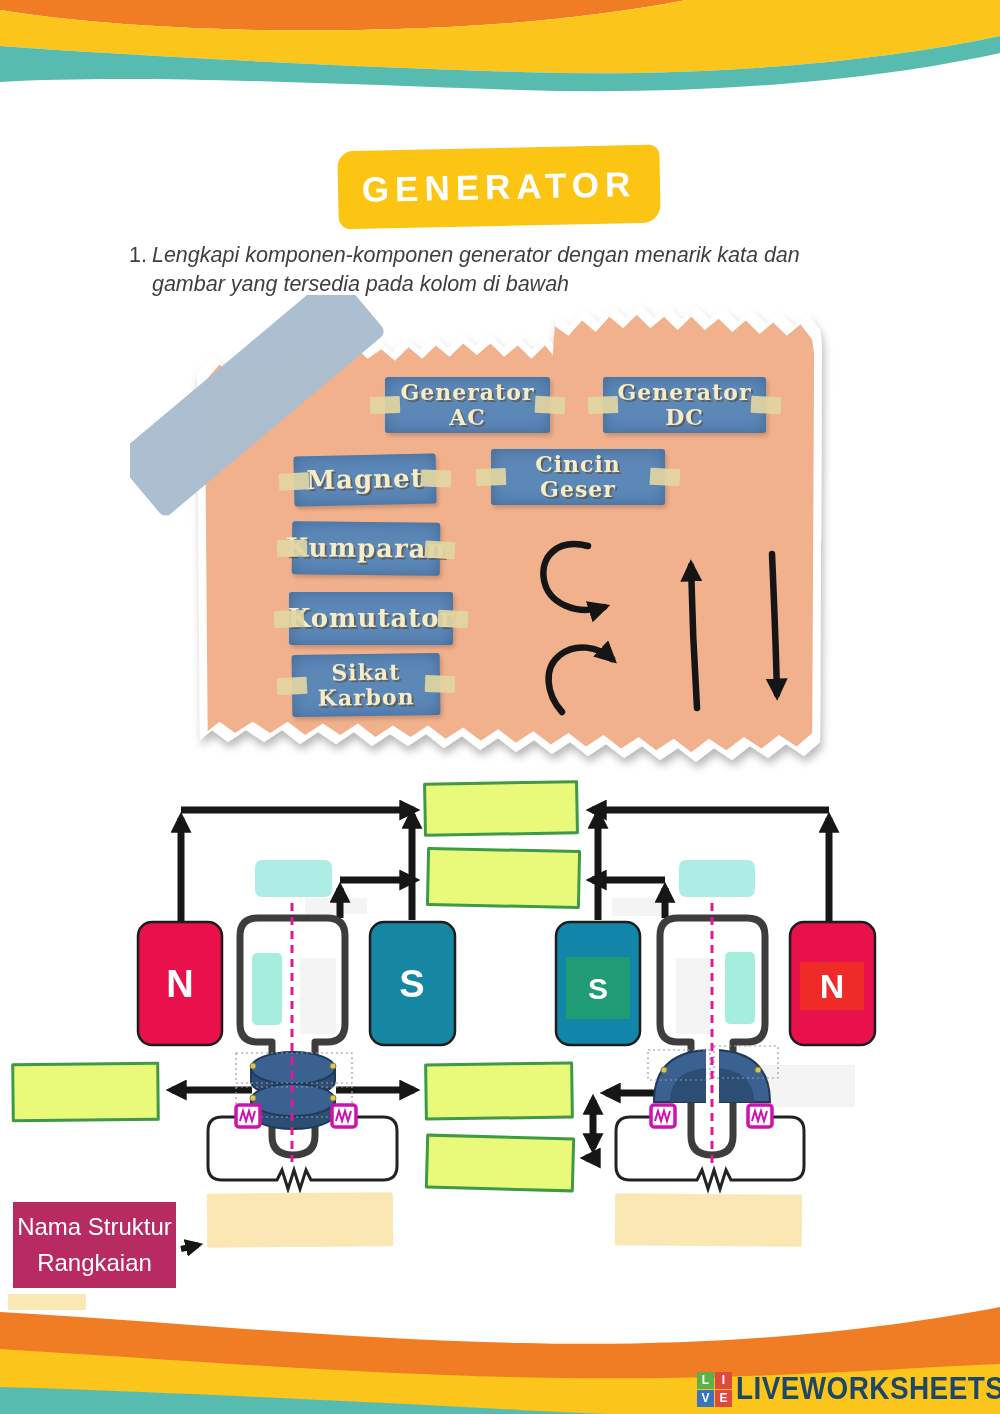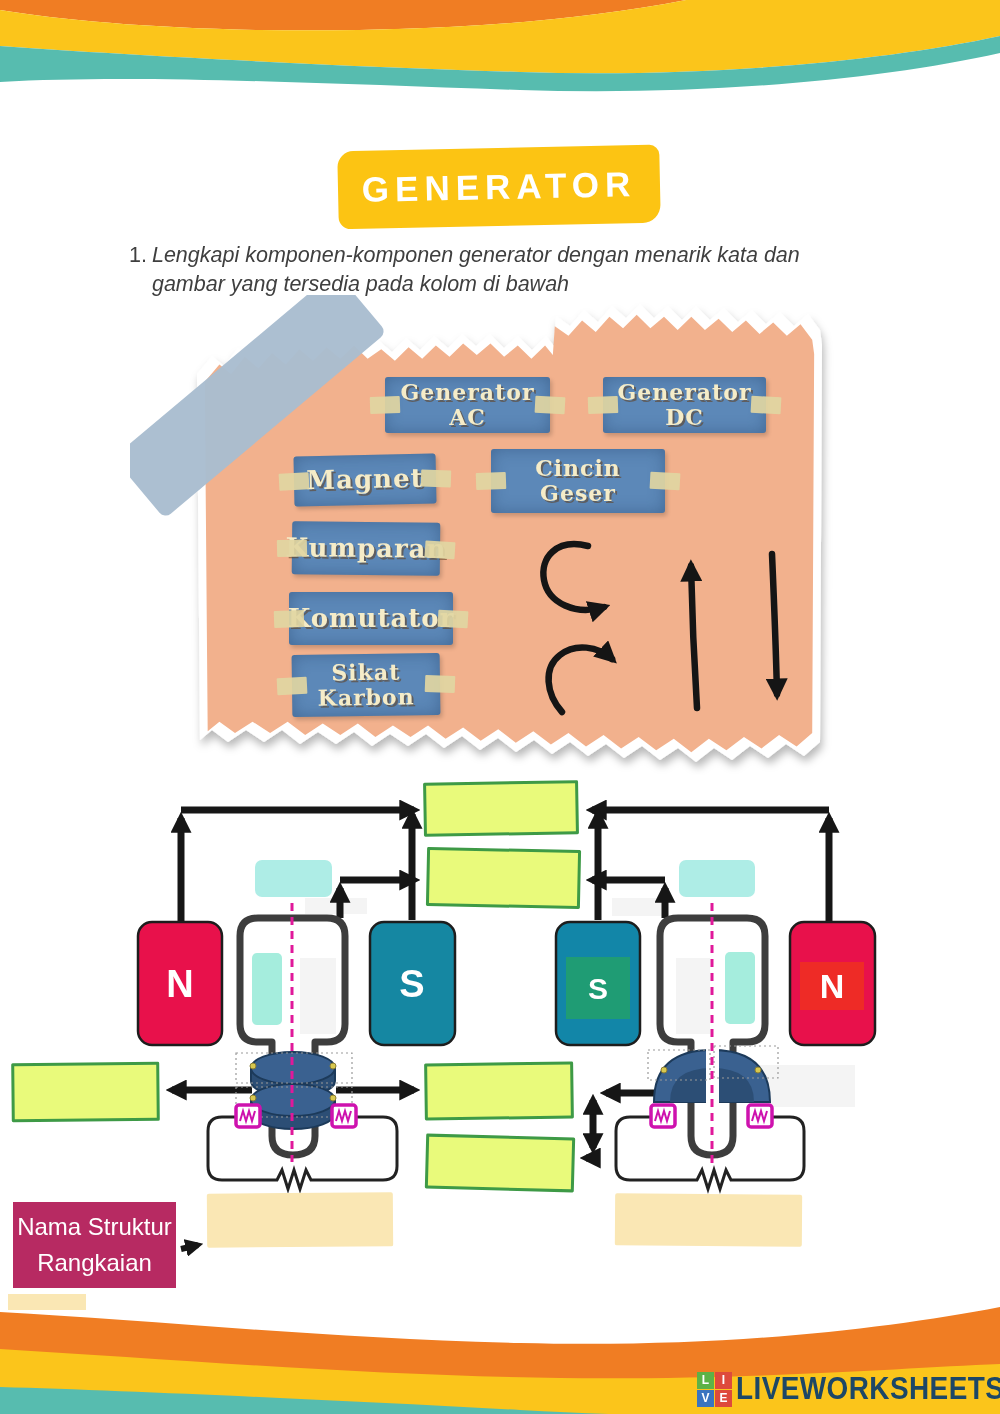--- a/index.html
+++ b/index.html
@@ -29,21 +29,21 @@
       text-shadow:2px 2px 0 rgba(96,66,36,0.6);line-height:1.12;}
   .two span{font-size:22px;}
   .one span{font-size:26px;}
   .tp{position:absolute;width:30px;height:17px;background:rgba(225,214,162,0.92);
       top:50%;transform:translateY(-50%) rotate(-2deg);border-radius:1px;}
   .tp-l{left:-15px;}
   .tp-r{right:-15px;transform:translateY(-50%) rotate(3deg);}
   .wl0{left:385px;top:377px;width:165px;height:56px;}
   .wl1{left:603px;top:377px;width:163px;height:56px;}
   .wl2{left:294px;top:455px;width:142px;height:50px;transform:rotate(-1.2deg);}
-  .wl3{left:491px;top:449px;width:174px;height:64px;}
+  .wl3{left:491px;top:449px;width:174px;height:56px;}
   .wl4{left:292px;top:522px;width:148px;height:53px;transform:rotate(0.6deg);}
   .wl5{left:289px;top:592px;width:164px;height:53px;}
   .wl6{left:292px;top:654px;width:148px;height:62px;transform:rotate(-0.8deg);}
 
   
   .nama{position:absolute;left:13px;top:1202px;width:163px;height:86px;background:#B72A62;
         display:flex;align-items:center;justify-content:flex-start;text-align:center;
         color:#fff;font-size:24px;line-height:1.5;padding:8px 4px;box-sizing:border-box;}
 
   

